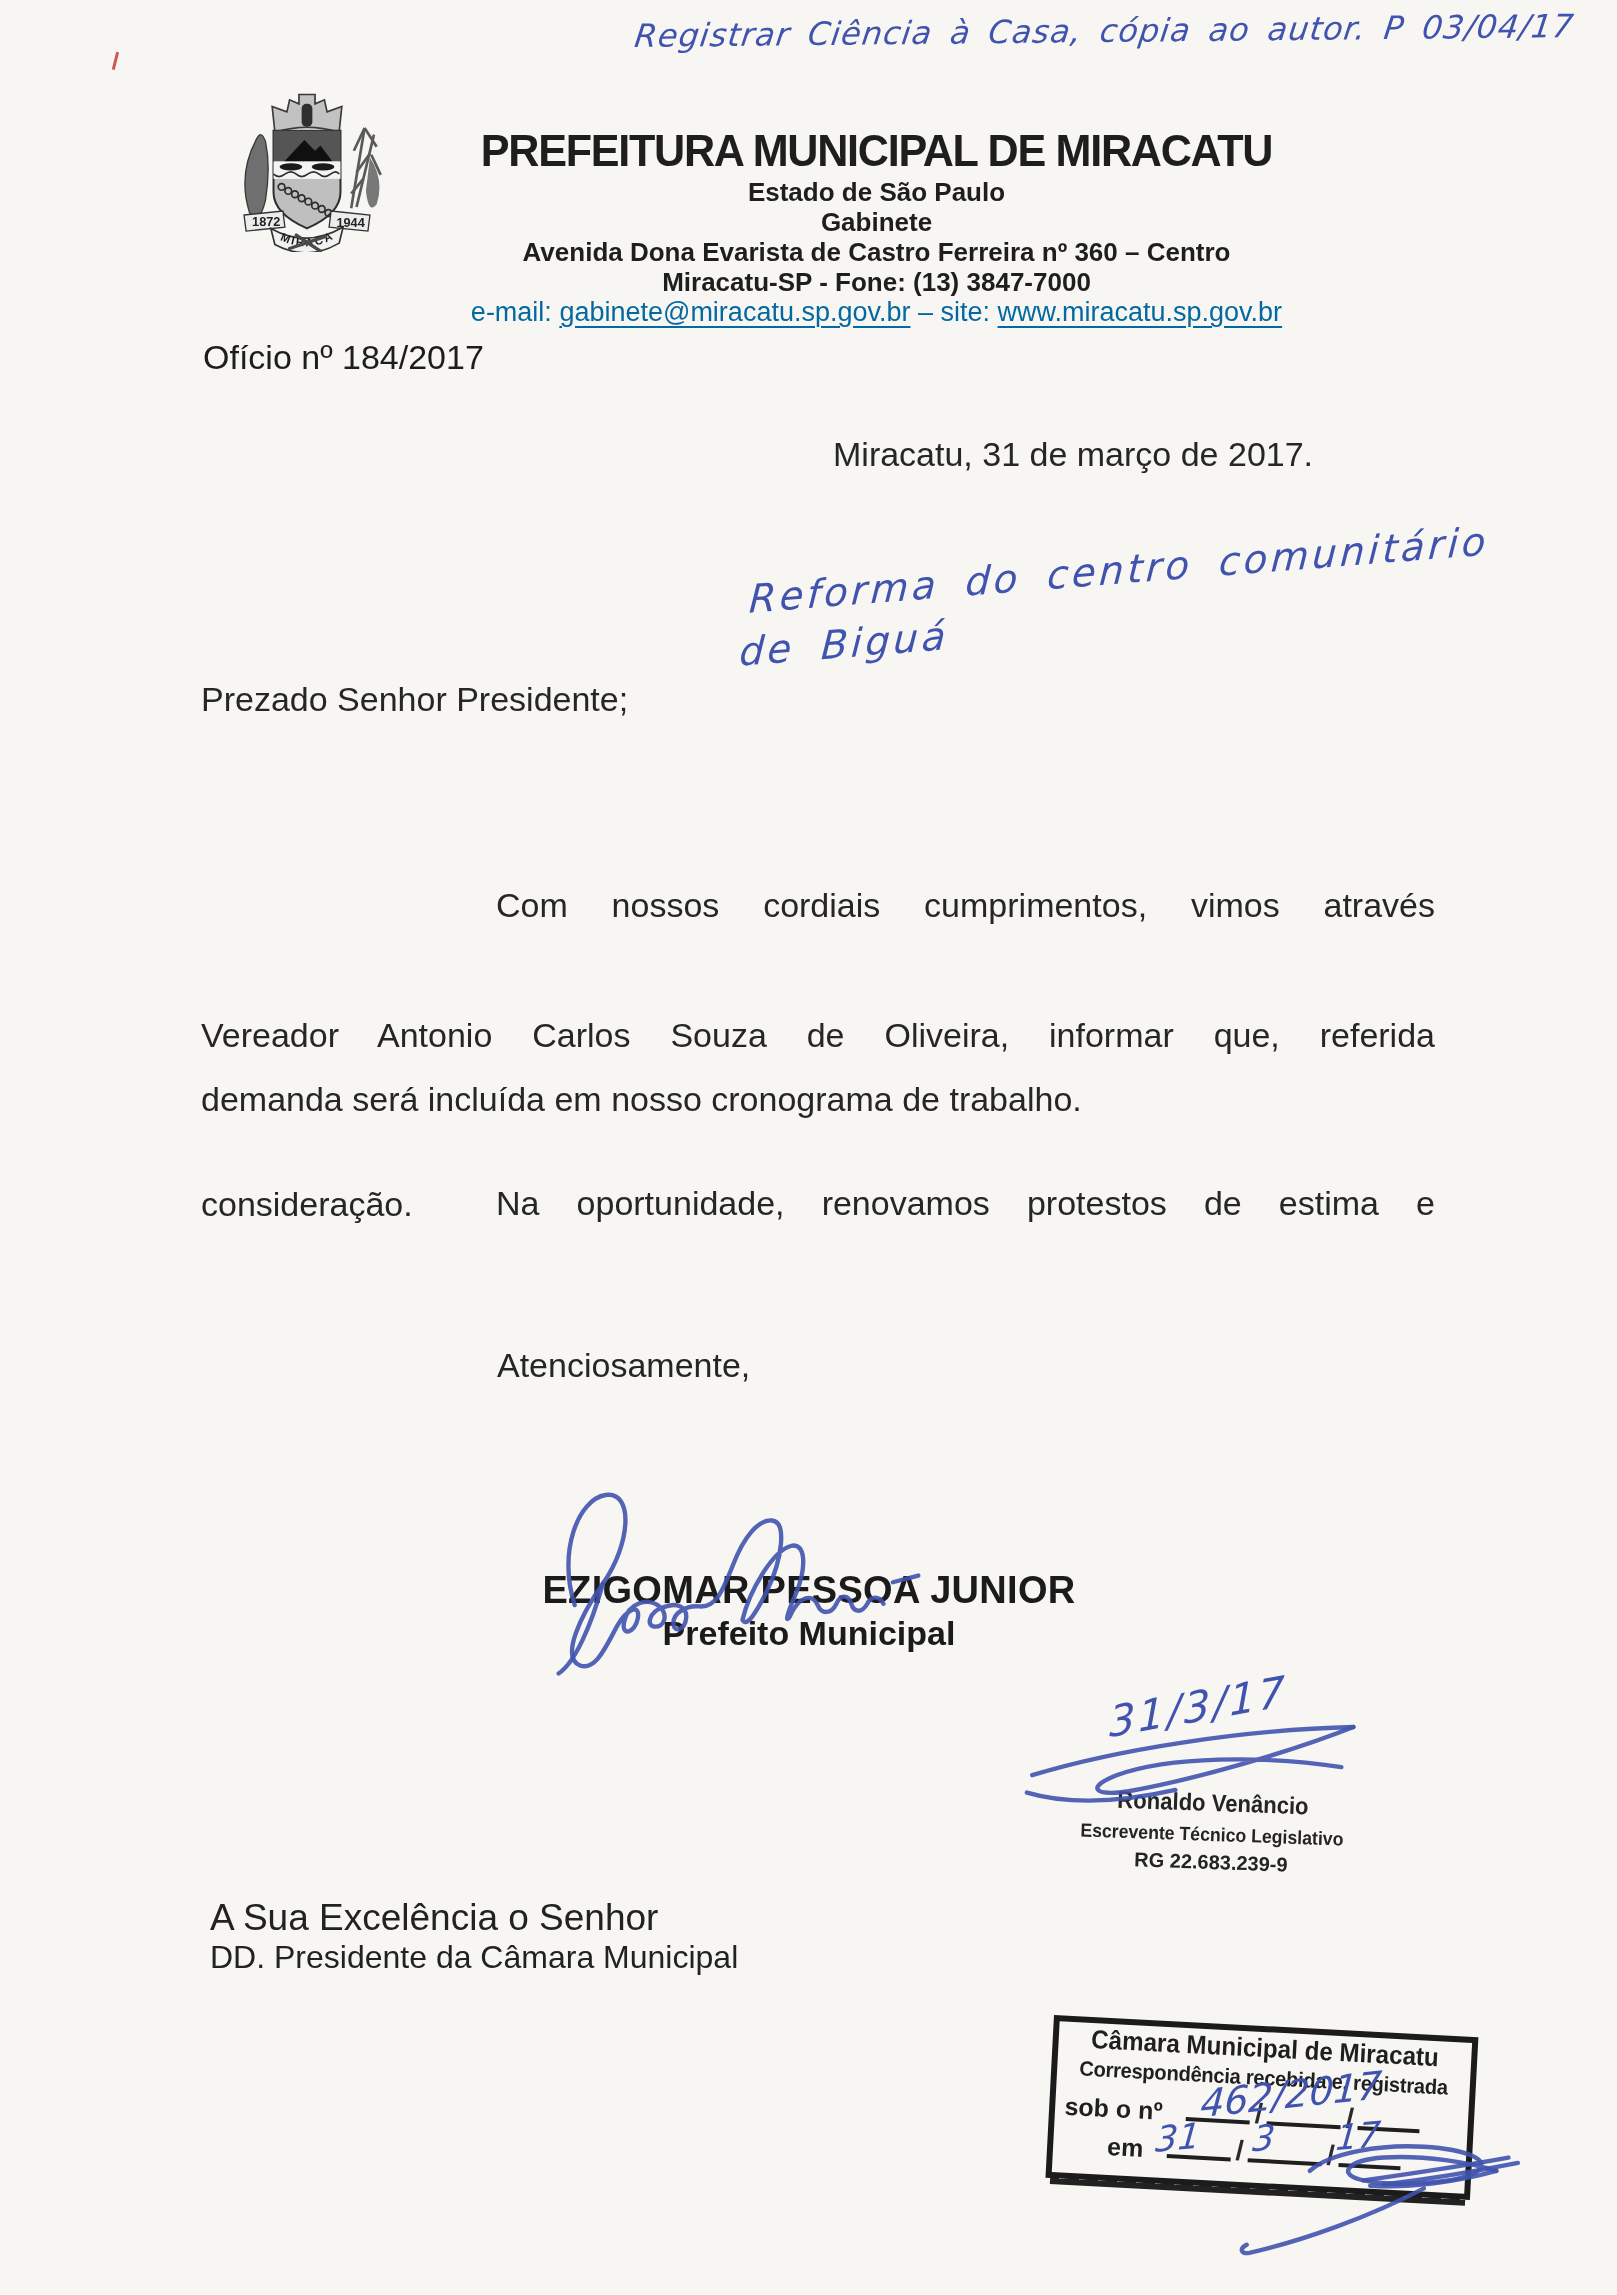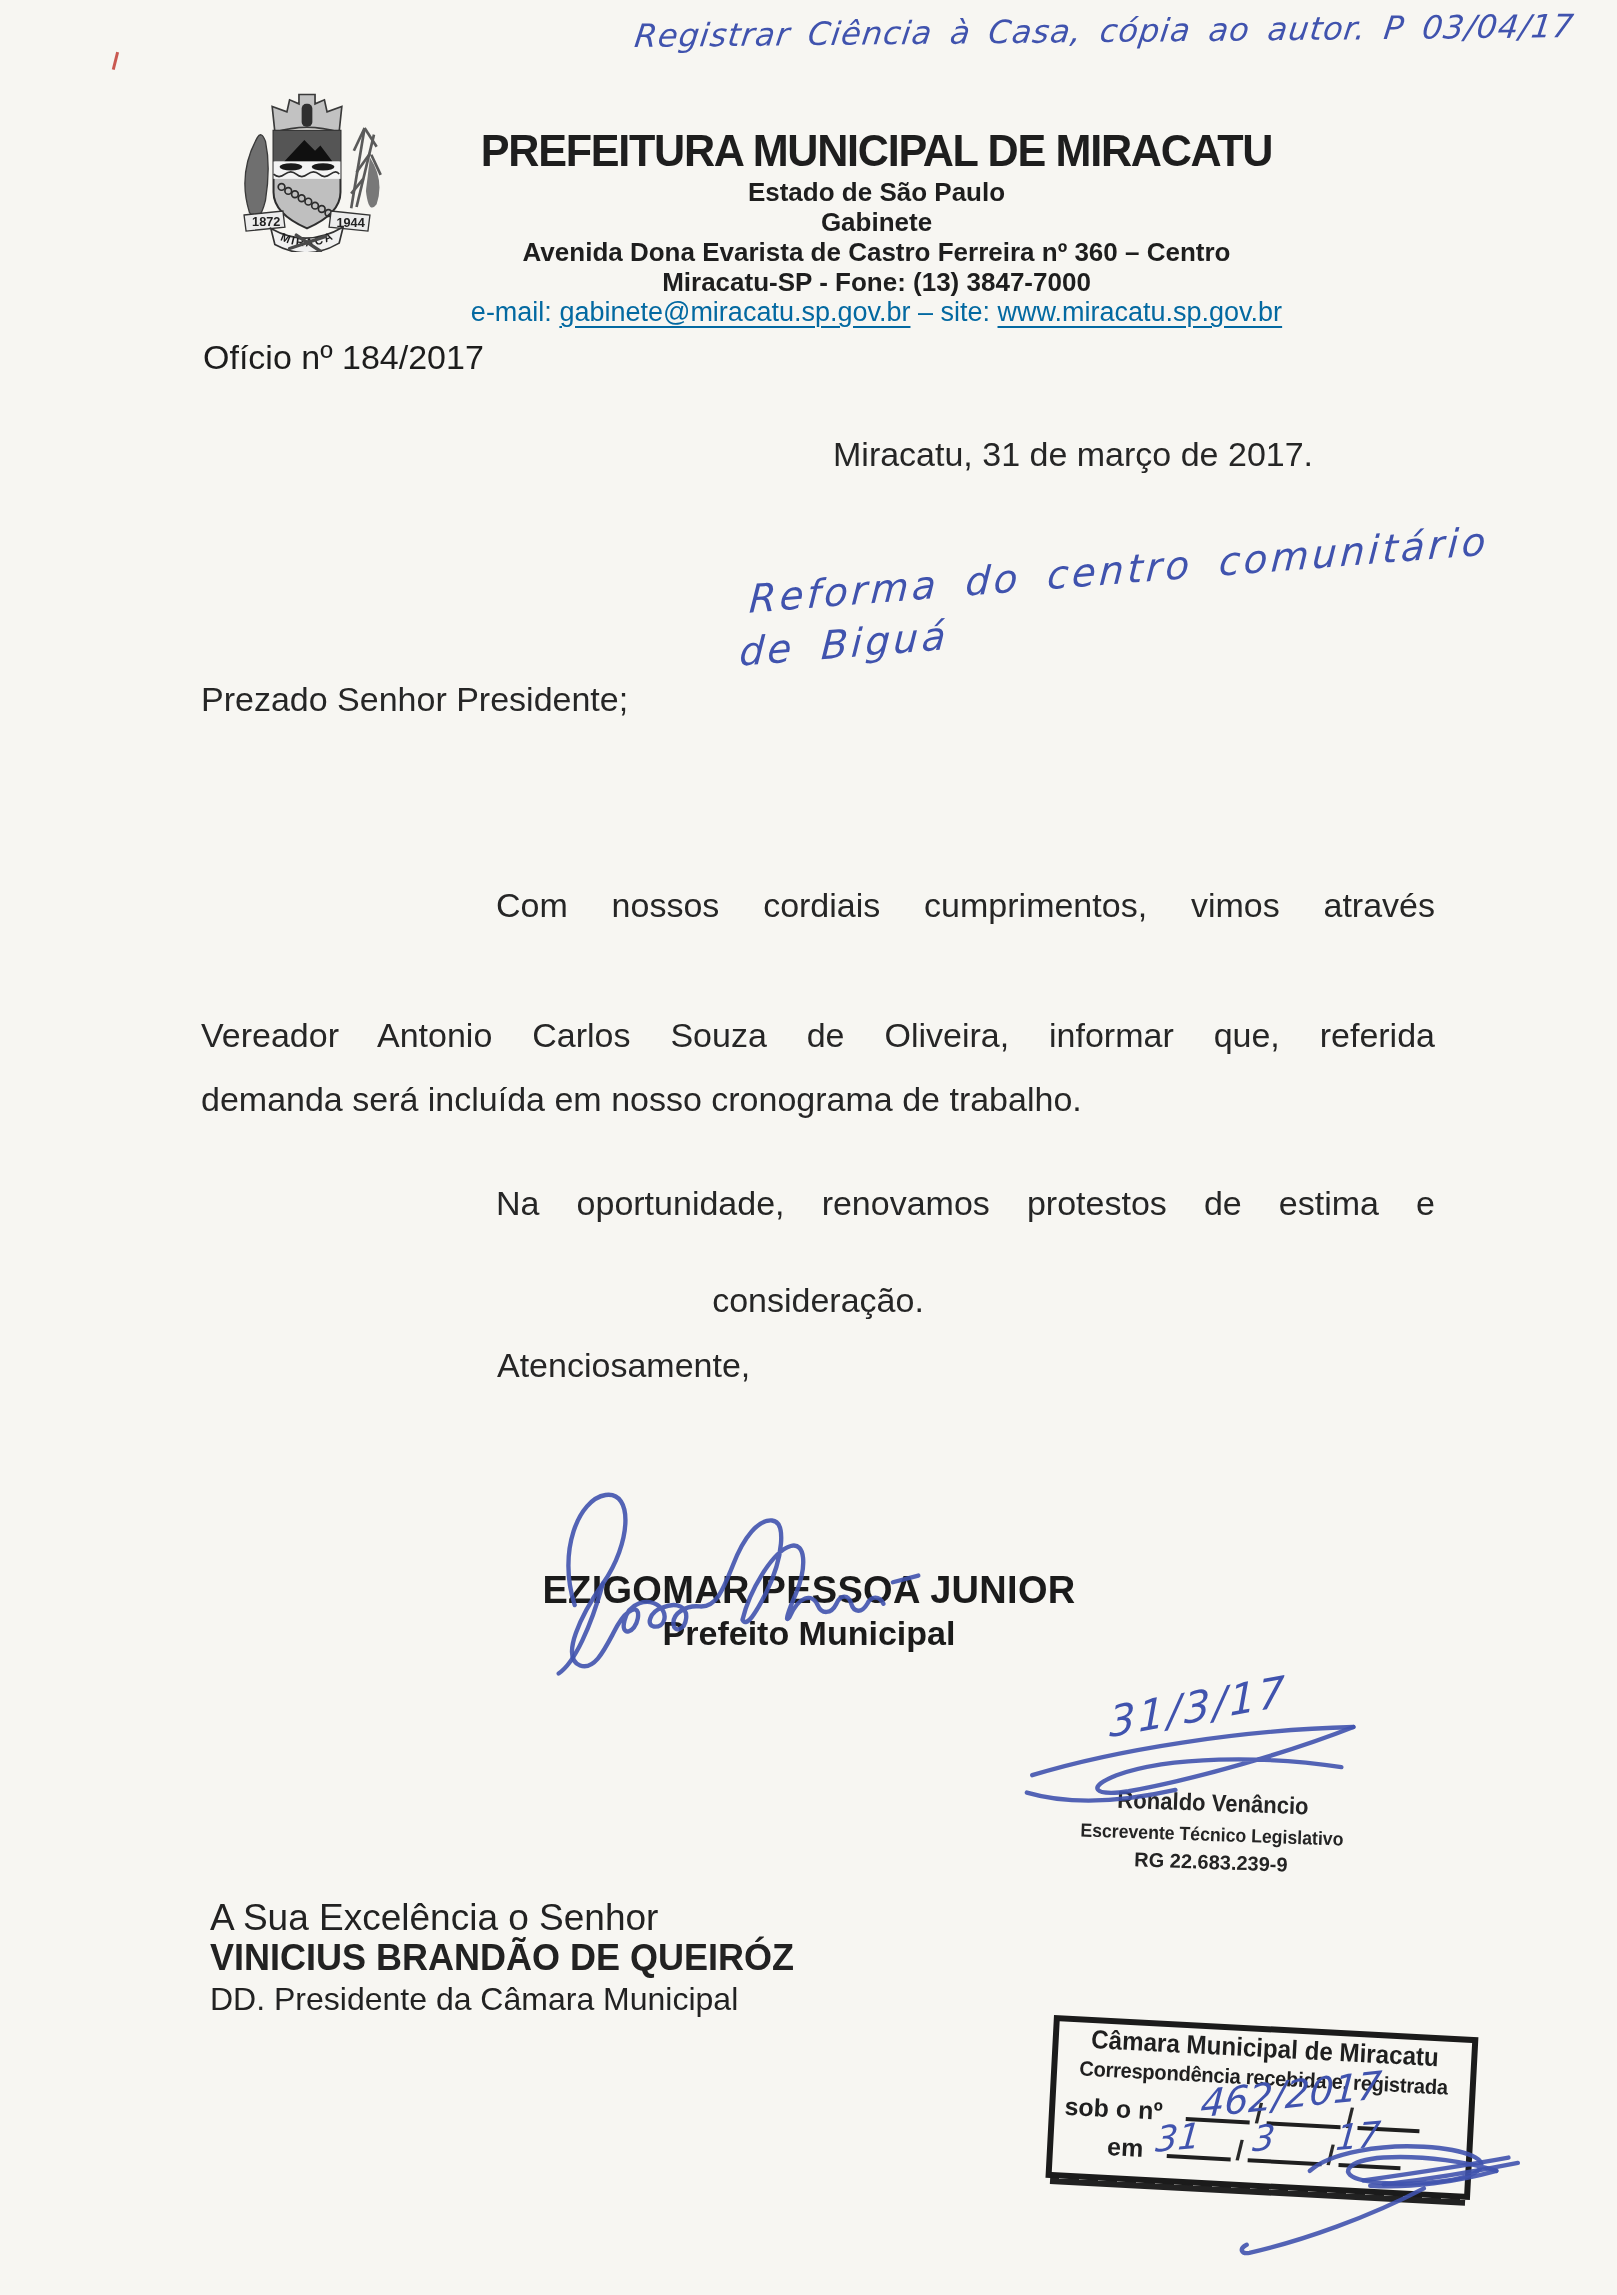--- a/index.html
+++ b/index.html
@@ -41,21 +41,21 @@
   .ul{text-decoration:underline; text-decoration-thickness:2px; text-underline-offset:4.7px;}
   
   .oficio{position:absolute; left:203px; top:338px; font-size:34px; font-weight:normal; color:#1d1d1d;}
   .dateline{position:absolute; left:833px; top:435px; font-size:34px;}
   .salutation{position:absolute; left:201px; top:680px; font-size:34px;text-align:center;}
   .bline{position:absolute; left:201px; width:1234px; font-size:34px; line-height:40px; height:42px; overflow:hidden;}
   .jl{text-align:justify;}
   .jl::after{content:""; display:inline-block; width:100%; height:0;}
   .ind{padding-left:295px; width:939px;}
   .bl0{top:885px;} .bl1{top:950px;} .bl2{top:1015px;} .bl3{top:1079px;}
-  .bl4{top:1183px;} .bl5{top:1280px;text-align:center;}
+  .bl4{top:1183px;} .bl5{top:1184px;}
   .closing{position:absolute; left:497px; top:1346px; font-size:34px;}
   .signer{position:absolute; left:473px; top:1570px; width:672px; text-align:center; color:#1b1b1b;}
   .signer-name{font-size:38px; font-weight:bold; letter-spacing:0.3px; line-height:40px; white-space:nowrap;}
   .signer-title{font-size:34px; font-weight:bold; margin-top:4px; white-space:nowrap;}
   .sig-svg{position:absolute; left:517px; top:1464px; width:604px; height:215px; z-index:3;}
   
   .clerk-scribble{position:absolute; left:1021px; top:1723px; width:349px; height:87px; z-index:3;}
   .clerk-stamp{position:absolute; left:1051px; top:1789px; width:322px; text-align:center;
     color:#242424; transform:rotate(2deg);}
   .clerk-name{font-size:24px; font-weight:bold; transform:scaleX(.92); transform-origin:center; white-space:nowrap;}
@@ -187,21 +187,20 @@
     <path class="ink" d="M8,104 C70,122 150,118 230,100"></path>
   </svg>
   <div class="clerk-stamp">
     <div class="clerk-name">Ronaldo Venâncio</div>
     <div class="clerk-role">Escrevente Técnico Legislativo</div>
     <div class="clerk-rg">RG 22.683.239-9</div>
   </div>
 
   <div class="recipient">
     <div class="rc1">A Sua Excelência o Senhor</div>
-    <div class="rc-name">VINICIUS BRANDÃO DE QUEIRÓZ</div>
     <div class="rc3">DD. Presidente da Câmara Municipal</div>
   </div>
 
   <div class="registry-stamp">
     <div class="rs-org">Câmara Municipal de Miracatu</div>
     <div class="rs-line2">Correspondência recebida e. registrada</div>
     <div class="rs-row rs-row3">
       <span class="rs-label">sob o nº</span><span class="seg sg1"></span><span class="sl">/</span><span class="seg sg2"></span><span class="sl">/</span><span class="seg sg3"></span>
     </div>
     <div class="rs-row rs-row4">

